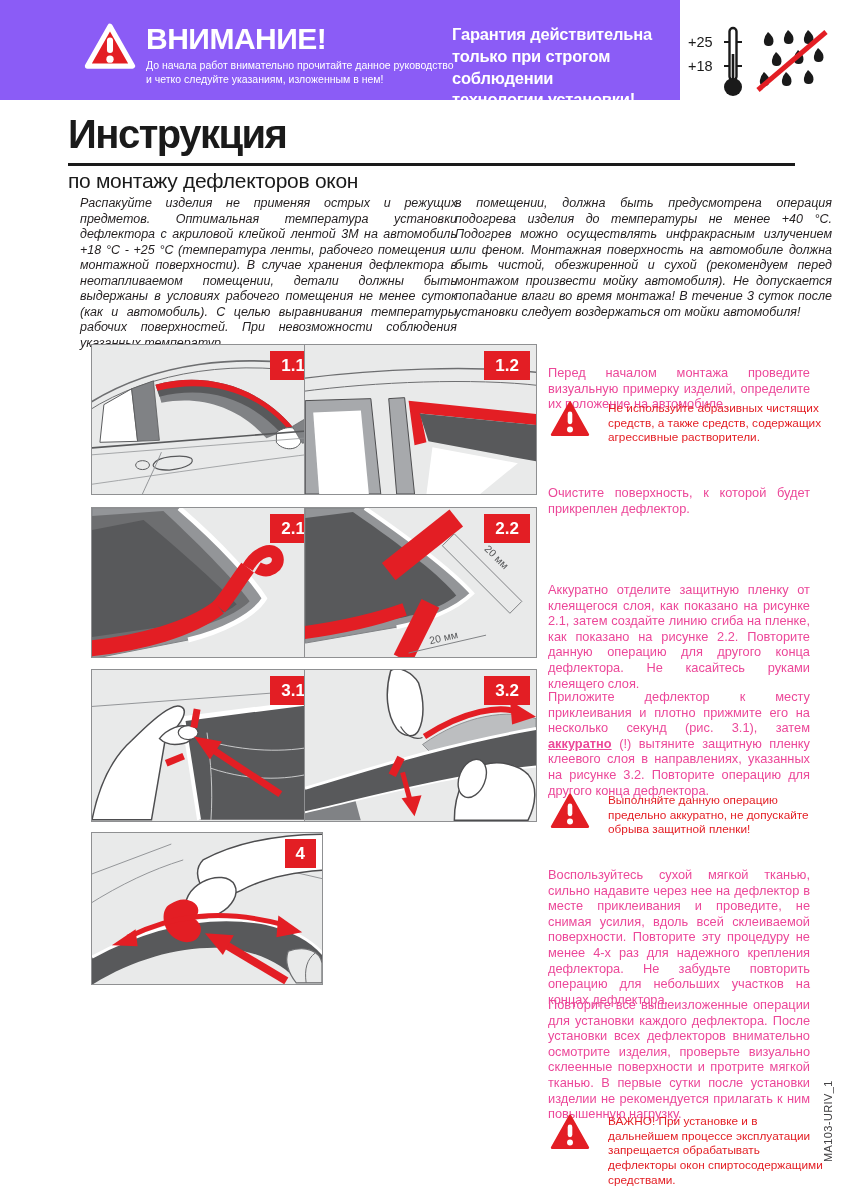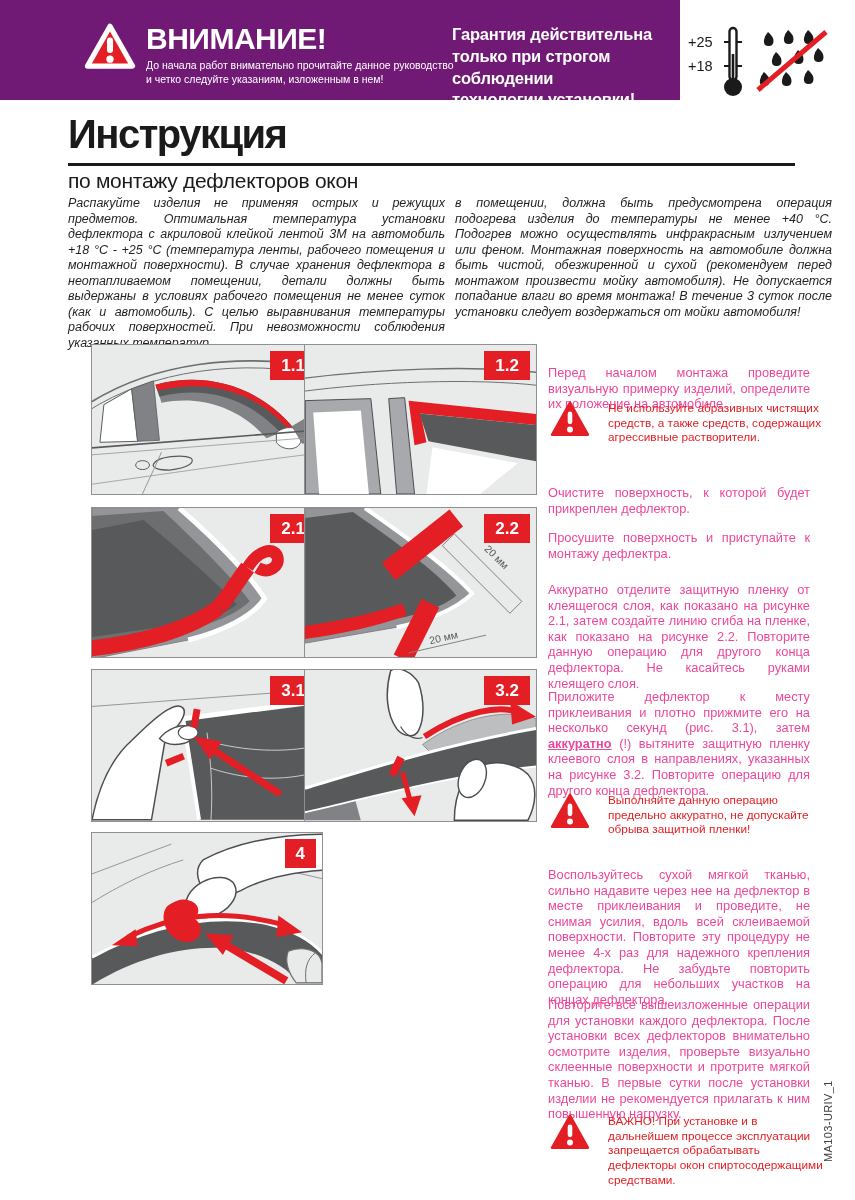--- a/index.html
+++ b/index.html
@@ -1,37 +1,37 @@
 <!DOCTYPE html>
 <html><head>
 <meta charset="utf-8">
 <style>
   html,body{margin:0;padding:0;background:#fff;}
   .page{position:relative;width:855px;height:1200px;background:#fff;overflow:hidden;
         font-family:"Liberation Sans",sans-serif;color:#231f20;}
 
   
-  .banner{position:absolute;left:0;top:0;width:680px;height:100px;background:#701a75;}
+  .banner{position:absolute;left:0;top:0;width:680px;height:100px;background:#8b5cf6;}
   .banner-tri{position:absolute;left:84px;top:22px;width:52px;height:50px;}
   .banner-title{position:absolute;left:146px;top:22px;font-size:30px;font-weight:bold;color:#fff;letter-spacing:-0.5px;}
   .banner-sub{position:absolute;left:146px;top:59px;font-size:10.5px;line-height:1.3;color:#fff;white-space:pre-line;}
   .banner-warranty{position:absolute;left:452px;top:24px;width:220px;font-size:16.5px;font-weight:600;
                    line-height:1.32;color:#fff;white-space:pre-line;letter-spacing:-0.2px;}
   .thermo{position:absolute;left:686px;top:24px;width:62px;height:74px;}
   .norain{position:absolute;left:754px;top:24px;width:76px;height:74px;}
 
   
   .doc-title{position:absolute;left:68px;top:112px;font-size:40px;font-weight:bold;letter-spacing:-1.5px;color:#1a1a1a;}
   .title-rule{position:absolute;left:68px;top:163px;width:727px;height:3px;background:#1a1a1a;}
   .doc-subtitle{position:absolute;left:68px;top:169px;font-size:21px;color:#1a1a1a;letter-spacing:-0.3px;}
 
   
   .intro-col{position:absolute;top:196px;width:377px;font-size:12.5px;font-style:italic;line-height:1.24;
              text-align:justify;color:#231f20;}
-  .intro-left{left:68px;} .intro-right{left:455px;}
+  .intro-left{left:80px;} .intro-right{left:455px;}
 
   
   .panel{position:absolute;background:#e9eaea;border:1px solid #8f9092;box-sizing:border-box;}
   .panel svg{display:block;width:100%;height:100%;}
   .badge{position:absolute;top:6px;right:6px;background:#e31e24;color:#fff;font-weight:bold;
          font-size:17px;line-height:1;padding:6px 11px;}
   .col1{left:68px;width:232px;margin-left:23px;} .col2{left:304px;width:233px;}
   .row1{top:344px;height:151px;} .row2{top:507px;height:151px;}
   .row3{top:669px;height:153px;} .row4{top:832px;height:153px;}
 
@@ -241,21 +241,20 @@
   <div class="warn" style="top:401px">
     <svg viewBox="0 0 60 56">
       <path d="M30 3 L57 51 H3 Z" fill="#e31e24" stroke="#e31e24" stroke-width="4" stroke-linejoin="round"></path>
       <rect x="26.5" y="16" width="7" height="19" rx="3.5" fill="#fff"></rect>
       <circle cx="30" cy="43" r="4.5" fill="#fff"></circle>
     </svg>
     <div class="wtxt">Не используйте абразивных чистящих средств, а также средств, содержащих агрессивные растворители.</div>
   </div>
 
   <div class="step" style="top:464px">Очистите поверхность, к которой будет прикреплен дефлектор.</div>
-  <div class="step" style="top:509px">Просушите поверхность и приступайте к монтажу дефлектра.</div>
   <div class="step" style="top:561px">Аккуратно отделите защитную пленку от клеящегося слоя, как показано на рисунке 2.1, затем создайте линию сгиба на пленке, как показано на рисунке 2.2. Повторите данную операцию для другого конца дефлектора. Не касайтесь руками клеящего слоя.</div>
 
   <div class="step" style="top:668px"><span>Приложите дефлектор к месту приклеивания и плотно прижмите его на несколько секунд (рис. 3.1), затем </span><b class="u">аккуратно</b><span> (!) вытяните защитную пленку клеевого слоя в направлениях, указанных на рисунке 3.2. Повторите операцию для другого конца дефлектора.</span></div>
 
   <div class="warn" style="top:793px">
     <svg viewBox="0 0 60 56">
       <path d="M30 3 L57 51 H3 Z" fill="#e31e24" stroke="#e31e24" stroke-width="4" stroke-linejoin="round"></path>
       <rect x="26.5" y="16" width="7" height="19" rx="3.5" fill="#fff"></rect>
       <circle cx="30" cy="43" r="4.5" fill="#fff"></circle>
     </svg>

